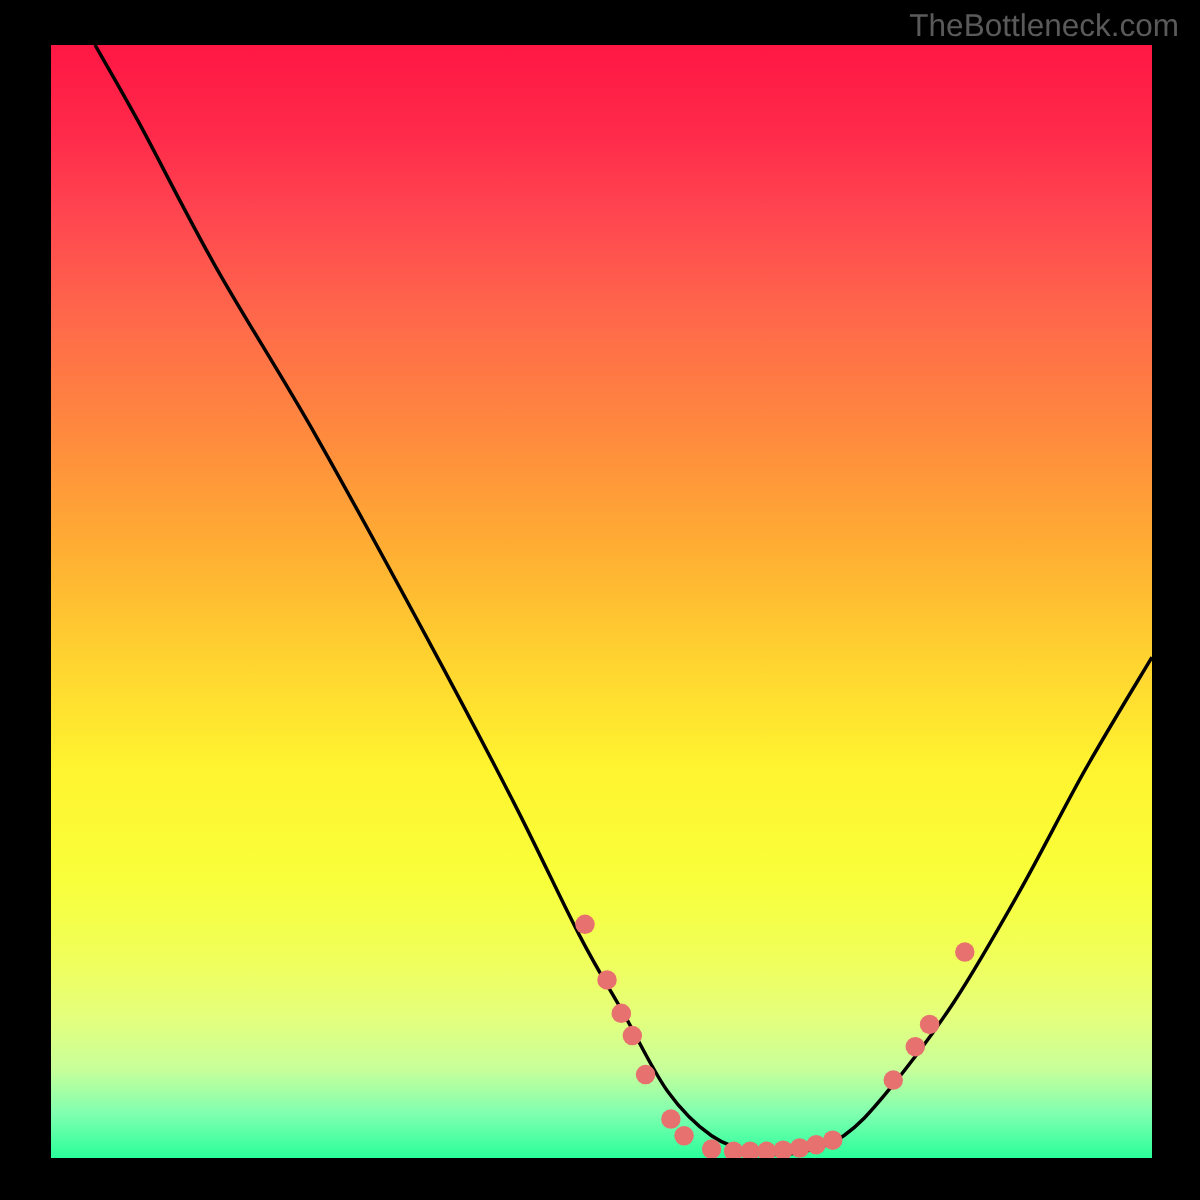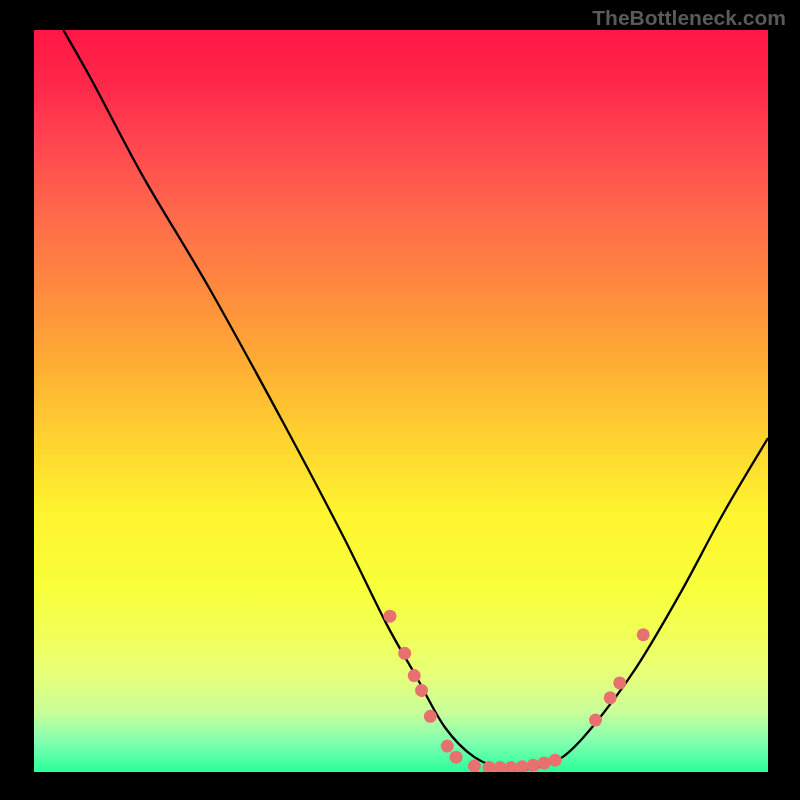--- a/index.html
+++ b/index.html
@@ -9,21 +9,21 @@
     background: #000;
     position: relative;
     font-family: Arial, sans-serif;
   }
   .watermark {
     position: absolute;
     top: 6px;
     right: 14px;
     color: #5a5a5a;
     font-size: 21px;
-    font-weight: 700;
+    font-weight: 400;
     z-index: 10;
   }
   .plot-area {
     position: absolute;
     left: 34px;
     top: 30px;
     width: 734px;
     height: 742px;
     background: linear-gradient(to bottom,
       #ff1744 0%,

